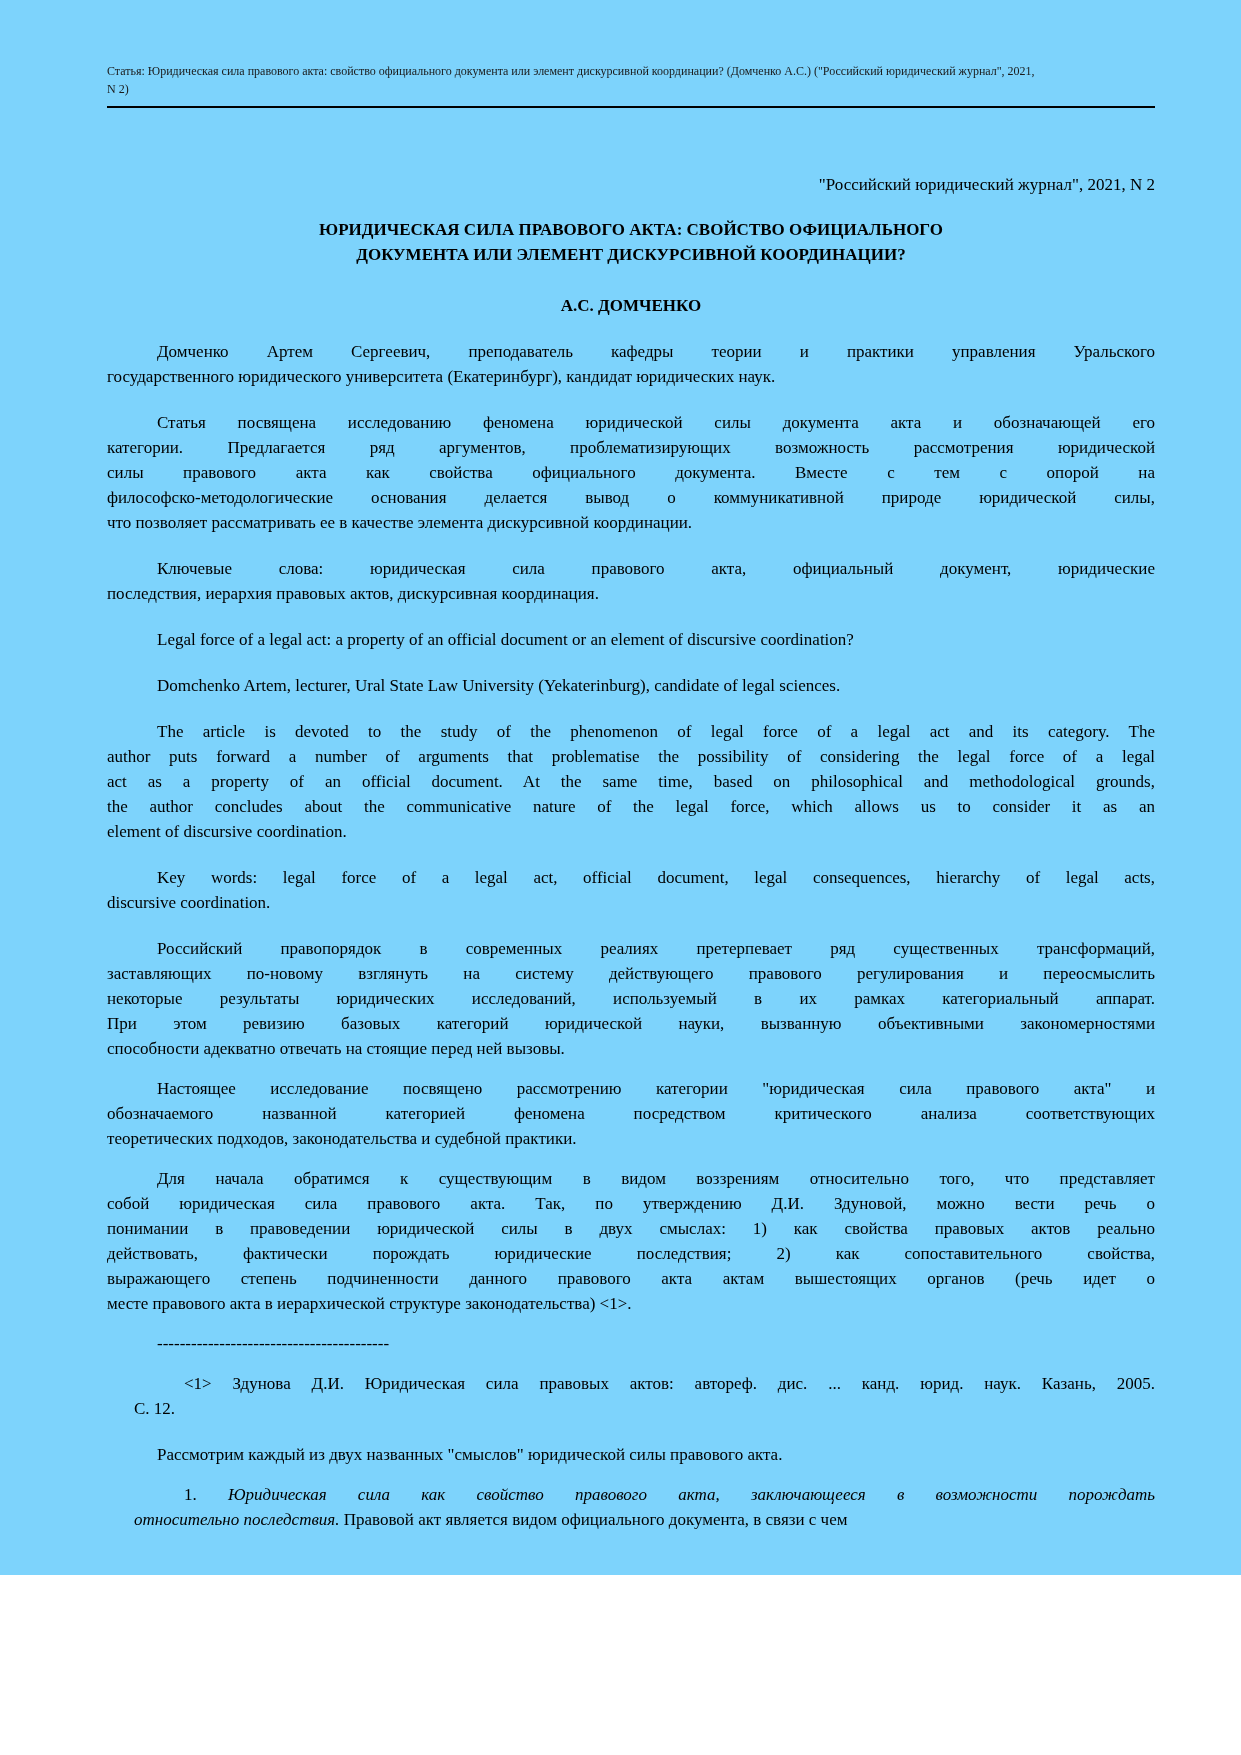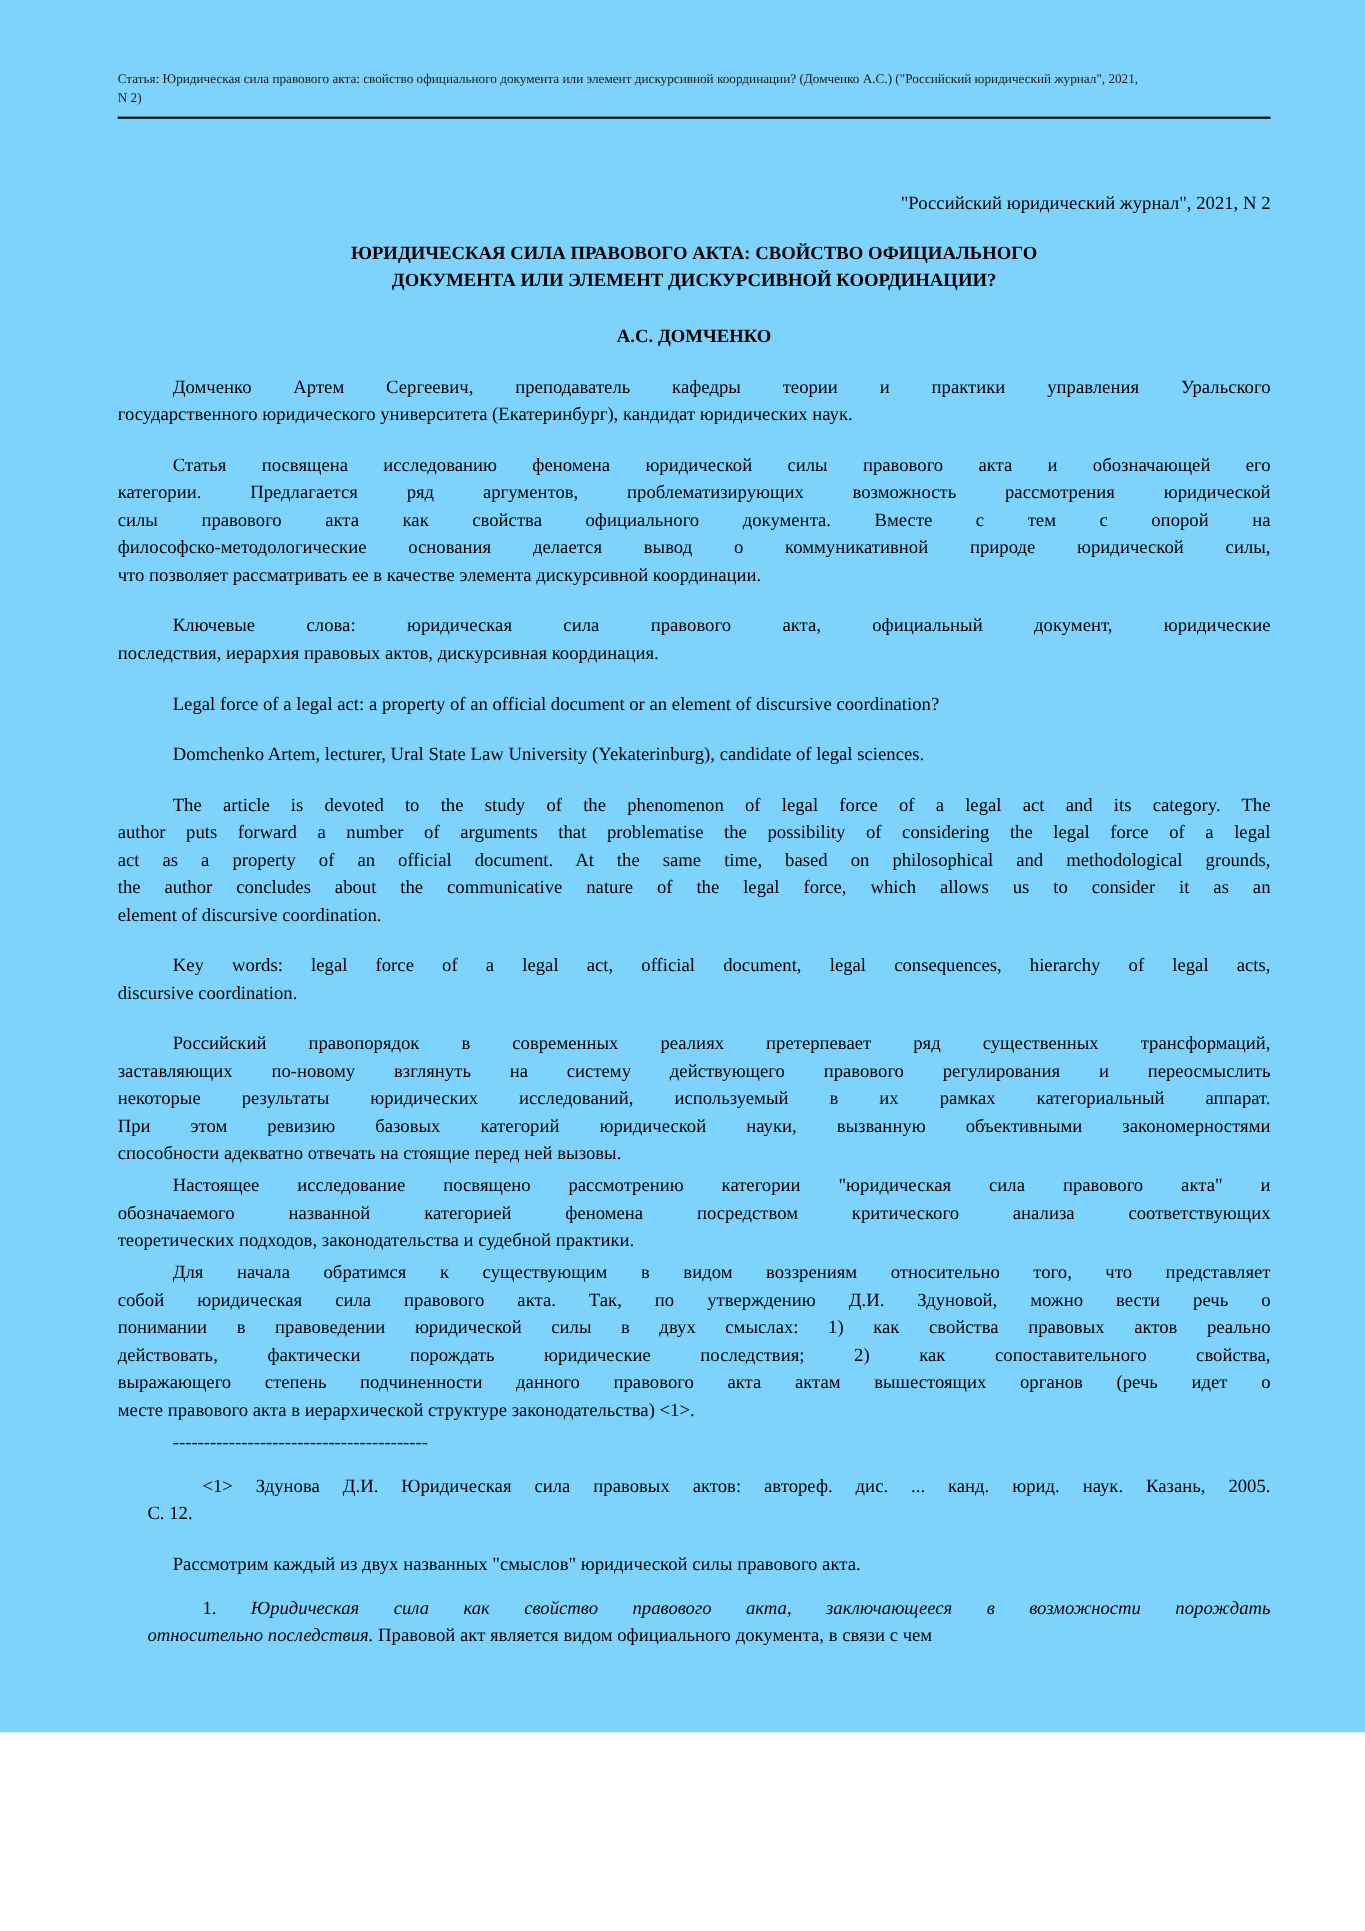--- a/index.html
+++ b/index.html
@@ -16,21 +16,21 @@
   .header{padding-top:62px;font-size:12px;line-height:18px;color:#1a1a1a;}
   .hline{white-space:nowrap;overflow:hidden;}
   .rule{border:none;border-top:2px solid #000;margin:8px 86px 0 107px;height:0;}
   .content{font-size:17px;line-height:25px;}
   .source-line{margin-top:64px;text-align:right;}
   .doc-title{margin-top:20px;text-align:center;font-weight:bold;}
   .author{margin-top:26px;text-align:center;font-weight:bold;}
   .para{margin:0;}
   .para.gap-lg{margin-top:21px;}
   .para.gap-md{margin-top:15px;margin-left:27px;}
-  .para.gap-sm{margin-top:4px;}
+  .para.gap-sm{margin-top:15px;}
   .line{text-align:justify;text-align-last:justify;}
   .line.last{text-align-last:left;}
   .line.first{text-indent:50px;}
   .it{font-style:italic;}
   .footer{
     position:absolute;top:1654px;left:107px;right:86px;
     border-top:2px solid #000;
     padding-top:10px;
     font-size:12px;line-height:16px;
     display:flex;justify-content:space-between;align-items:baseline;
@@ -57,21 +57,21 @@
     </div>
 
     <div class="author">А.С. ДОМЧЕНКО</div>
 
     <div>
         <div class="para gap-lg">
           <div class="line first"><span>Домченко Артем Сергеевич, преподаватель кафедры теории и практики управления Уральского</span></div>
           <div class="line last"><span>государственного юридического университета (Екатеринбург), кандидат юридических наук.</span></div>
         </div>
         <div class="para gap-lg">
-          <div class="line first"><span>Статья посвящена исследованию феномена юридической силы правового акта и обозначающей его</span></div>
+          <div class="line first"><span>Статья посвящена исследованию феномена юридической силы документа акта и обозначающей его</span></div>
           <div class="line"><span>категории. Предлагается ряд аргументов, проблематизирующих возможность рассмотрения юридической</span></div>
           <div class="line"><span>силы правового акта как свойства официального документа. Вместе с тем с опорой на</span></div>
           <div class="line"><span>философско-методологические основания делается вывод о коммуникативной природе юридической силы,</span></div>
           <div class="line last"><span>что позволяет рассматривать ее в качестве элемента дискурсивной координации.</span></div>
         </div>
         <div class="para gap-lg">
           <div class="line first"><span>Ключевые слова: юридическая сила правового акта, официальный документ, юридические</span></div>
           <div class="line last"><span>последствия, иерархия правовых актов, дискурсивная координация.</span></div>
         </div>
         <div class="para gap-lg">

